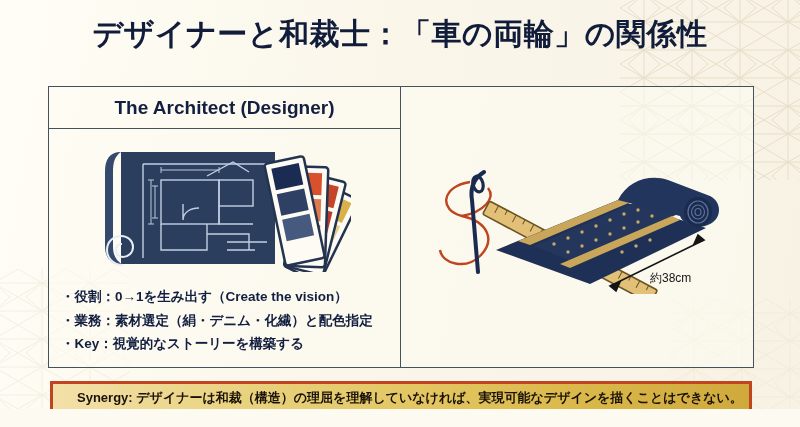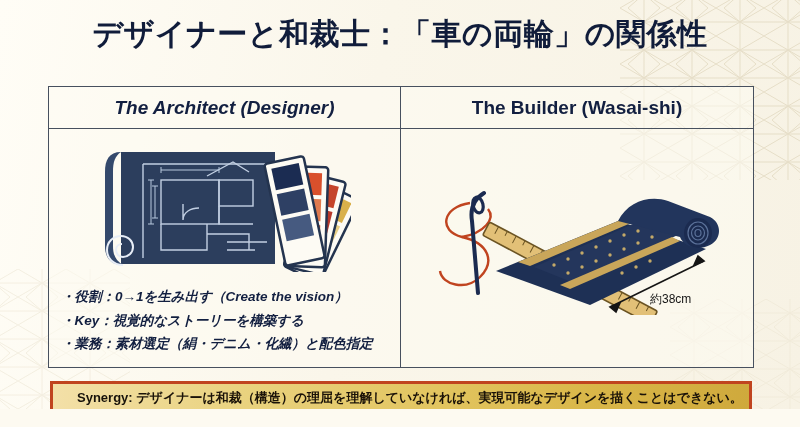--- a/index.html
+++ b/index.html
@@ -79,21 +79,20 @@
     box-sizing: border-box;
   }
   .col {
     width: 50%;
     display: flex;
     flex-direction: column;
     box-sizing: border-box;
   }
   .col-left {
     border-right: 1.5px solid #47505e;
-    font-style: italic;
   }
   .col-head {
     height: 42px;
     border-bottom: 1.5px solid #47505e;
     display: flex;
     align-items: center;
     justify-content: center;
     font-size: 19px;
     font-weight: bold;
     color: #121f40;
@@ -251,31 +250,30 @@
                 <rect x="192" y="74" width="28" height="22" fill="#465a80"></rect>
               </g>
             </g>
           </svg>
         </div>
         <div class="bullets">
           <div class="bullet">
             <span class="dot">・</span><span>役割：0→1を生み出す（Create the vision）</span>
           </div>
           <div class="bullet">
-            <span class="dot">・</span><span>Key：視覚的なストーリーを構築する</span>
+            <span class="dot">・</span><span>業務：素材選定（絹・デニム・化繊）と配色指定</span>
           </div>
           <div class="bullet">
-            <span class="dot">・</span><span>業務：素材選定（絹・デニム・化繊）と配色指定</span>
+            <span class="dot">・</span><span>Key：視覚的なストーリーを構築する</span>
           </div>
         </div>
       </div>
     </div>
 
     <div class="col">
-      <div class="col-head">The Builder (Wasai-shi)</div>
       <div class="col-body">
         <div class="illus">
           <svg width="310" height="130" viewBox="0 0 310 130">
 
             <g fill="none" stroke="#c0441f" stroke-width="2.4">
               <path d="M48 18 C20 22 16 46 40 52 C66 58 74 76 58 92 C44 106 20 100 18 86"></path>
               <path d="M40 52 C62 48 74 34 66 24"></path>
             </g>
 
             <g>

